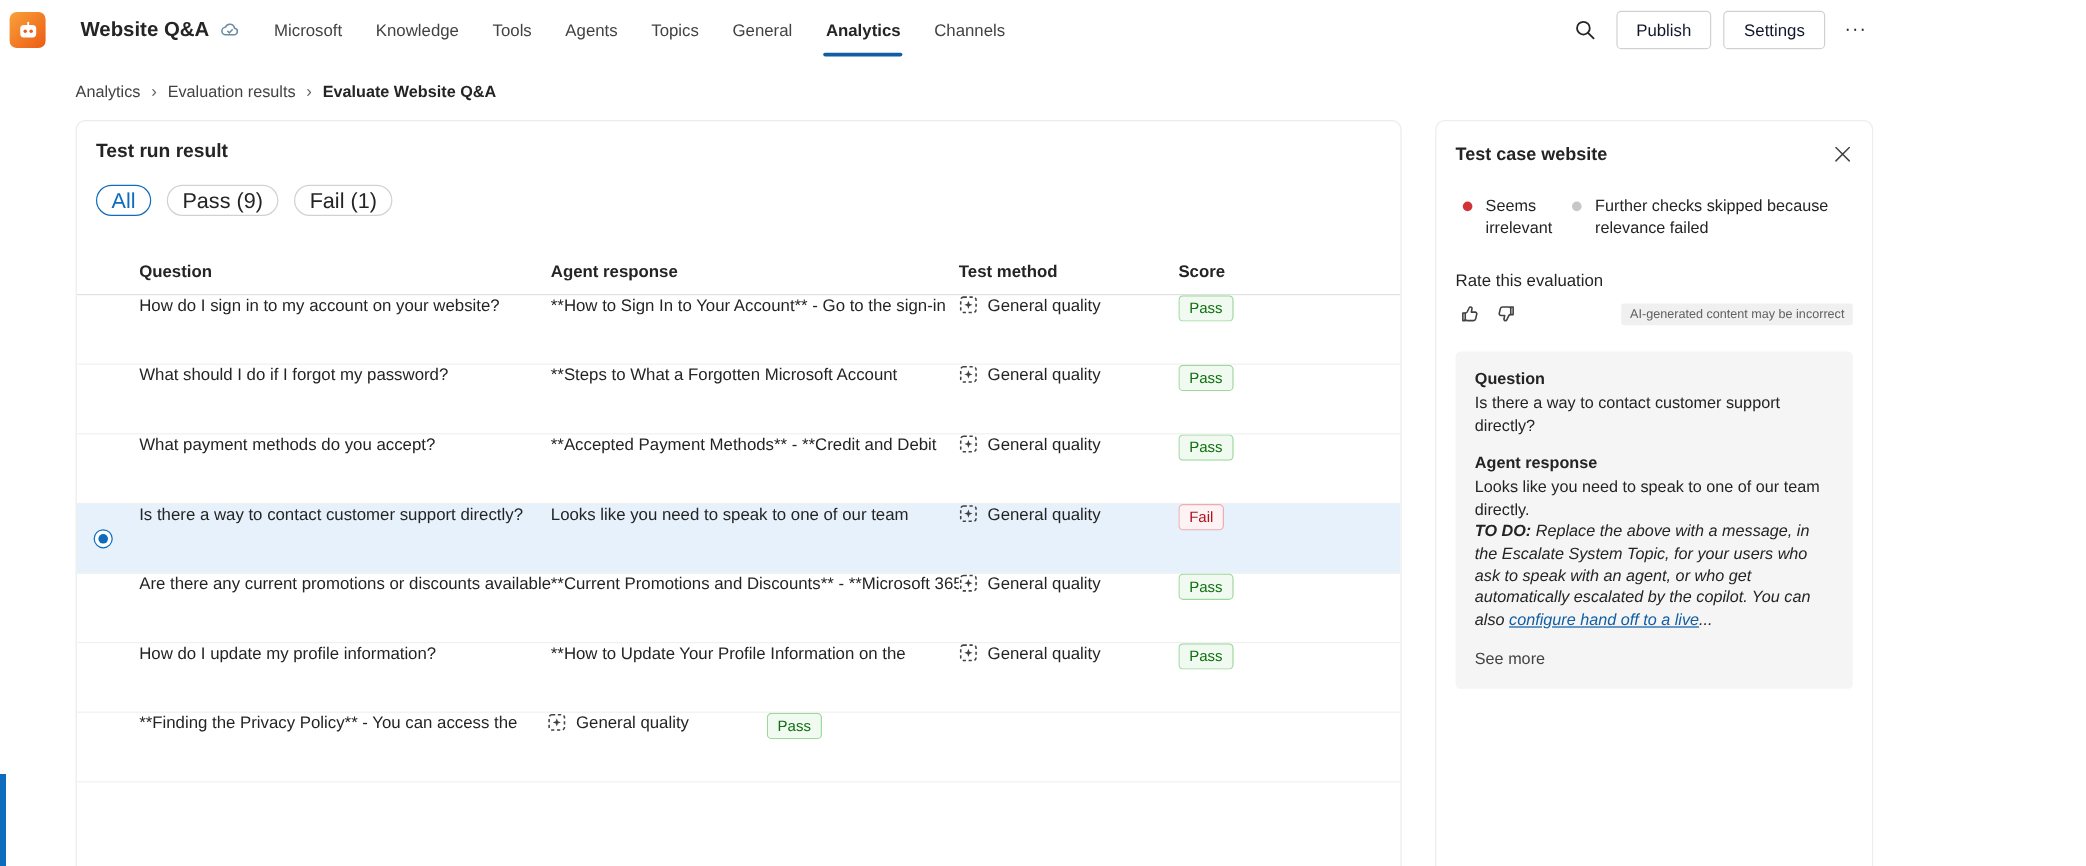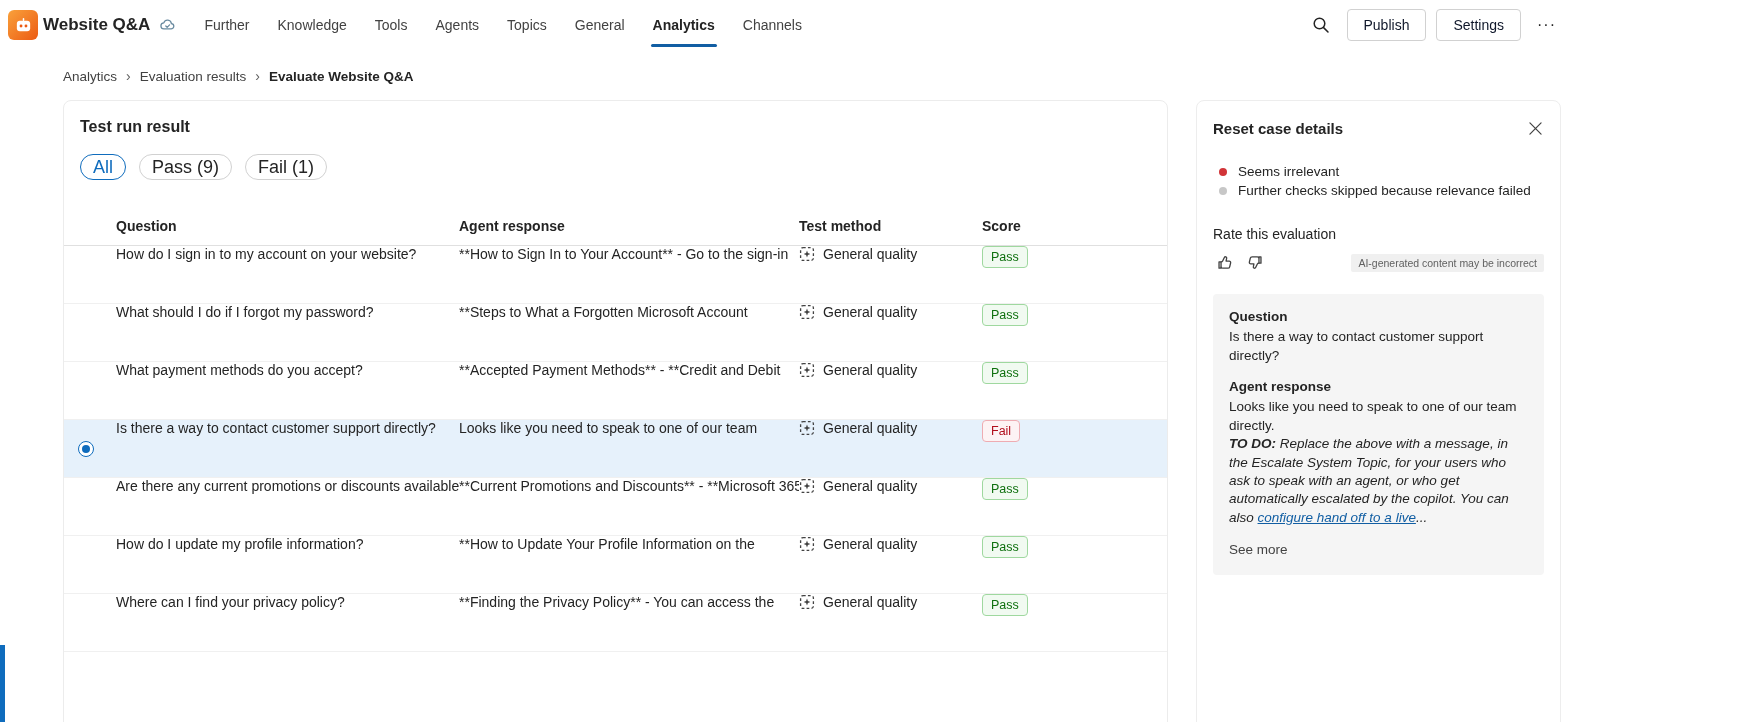--- a/index.html
+++ b/index.html
@@ -3,21 +3,21 @@
 <meta charset="utf-8">
 <style>
   * { margin:0; padding:0; box-sizing:border-box; }
   html,body { width:1738px; height:722px; overflow:hidden; background:#fff;
     font-family:"Liberation Sans","DejaVu Sans",sans-serif; color:#242424; }
 
   
   .topbar { position:absolute; top:0; left:0; right:0; height:50px; display:flex; align-items:center; background:#fff; }
   .logo { width:30px; height:30px; border-radius:6px; margin-left:8px; flex:none;
     background:linear-gradient(135deg,#f9a13b,#ec5b13); display:flex; align-items:center; justify-content:center; }
-  .app-title { margin-left:5px; font-size:17px; font-weight:700; white-space:nowrap; }
+  .app-title { margin-left:29px; font-size:17px; font-weight:700; white-space:nowrap; }
   .autosave { margin-left:9px; display:flex; align-items:center; }
   .nav { display:flex; margin-left:14px; height:50px; }
   .nav-item { padding:0 14px; line-height:50px; font-size:14px; color:#424242; cursor:pointer; position:relative; white-space:nowrap; }
   .nav-item.active { color:#242424; font-weight:600; }
   .nav-item.active::after { content:""; position:absolute; left:12px; right:12px; bottom:3px; height:3px; border-radius:2px; background:#115ea3; }
   .topbar-right { margin-left:auto; margin-right:176px; display:flex; align-items:center; gap:10px; }
   .icon-btn { width:32px; height:32px; display:flex; align-items:center; justify-content:center; cursor:pointer; border-radius:4px; background:transparent; border:none; }
   .btn { height:32px; padding:0 16px; border:1px solid #d1d1d1; border-radius:4px; background:#fff; font-size:14px;
     color:#0f172a; cursor:pointer; font-family:Liberation Sans, sans-serif; white-space:nowrap; }
   .more-btn { font-size:16px; letter-spacing:1px; color:#242424; padding:0 6px; background:none; border:none; cursor:pointer; }
@@ -57,21 +57,21 @@
   .badge.pass { background:#f1faf1; border:1px solid #9fd89f; color:#0e700e; }
   .badge.fail { background:#fdf3f4; border:1px solid #eeacb2; color:#b10e1c; }
 
   
   .details { position:absolute; left:1196px; top:100px; width:365px; height:660px; background:#fff;
     border:1px solid #ededed; border-radius:8px; }
   .details-header { display:flex; align-items:center; justify-content:space-between; padding:14px 12px 0 16px; }
   .details-title { font-size:15px; font-weight:700; }
   .close-btn { width:26px; height:26px; display:flex; align-items:center; justify-content:center; cursor:pointer;
     background:none; border:none; border-radius:4px; }
-  .status-list { margin:22px 16px 0 22px; display:flex; flex-direction:column; gap:1px; }
+  .status-list { margin:22px 16px 0 22px; display:flex; gap:1px; }
   .status-item { display:flex; align-items:flex-start; gap:11px; font-size:13.5px; line-height:18px; }
   .dot { width:8px; height:8px; border-radius:50%; margin-top:5px; flex:none; background:#ccc; }
   .rate-label { margin:26px 16px 0 16px; font-size:14px; }
   .rate-row { display:flex; align-items:center; margin:9px 16px 0 14px; }
   .thumb-btn { background:none; border:none; cursor:pointer; padding:2px 5px; display:flex; }
   .ai-chip { margin-left:auto; background:#f0f0f0; color:#616161; font-size:10.5px; padding:3px 7px; border-radius:2px; white-space:nowrap; }
   .detail-card { margin:20px 16px 0 16px; background:#f5f5f5; border-radius:4px; padding:14px 16px 16px; font-size:13.5px; line-height:1.36; }
   .detail-label { font-weight:700; margin-bottom:2px; }
   .detail-q { margin-bottom:13px; }
   .todo { font-style:italic; }
@@ -95,21 +95,21 @@
   </div>
   <div class="app-title">Website Q&amp;A</div>
   <span class="autosave">
     <svg width="17" height="17" viewBox="0 0 20 20" fill="none" stroke="#6a8ba0" stroke-width="1.5" stroke-linecap="round" stroke-linejoin="round">
       <path d="M6 14a3.6 3.6 0 0 1-.3-7.2 4.6 4.6 0 0 1 8.9 1A2.9 2.9 0 0 1 14 14z"></path>
       <path d="M8 10.6l1.6 1.6 2.8-3"></path>
     </svg>
   </span>
 
   <nav class="nav">
-    <span class="nav-item">Further</span>
+    <span class="nav-item">Microsoft</span>
     <span class="nav-item">Knowledge</span>
     <span class="nav-item">Tools</span>
     <span class="nav-item">Agents</span>
     <span class="nav-item">Topics</span>
     <span class="nav-item">General</span>
     <span class="nav-item active">Analytics</span>
     <span class="nav-item">Channels</span>
   </nav>
 
   <div class="topbar-right">
@@ -235,39 +235,38 @@
           <rect x="1.6" y="1.6" width="12.8" height="12.8" rx="2.4" fill="none" stroke="#424242" stroke-width="1.3" stroke-dasharray="2.7 2.2"></rect>
           <path d="M8 4.6l.9 2.5 2.5.9-2.5.9L8 11.4l-.9-2.5-2.5-.9 2.5-.9z" fill="#424242"></path>
         </svg>
       </span>
       <span>General quality</span>
     </div>
     <div class="c c-s"><span class="badge pass">Pass</span></div>
   </div>
       <div class="trow">
 
-    <div class="c c-q">Where can I find your privacy policy?</div>
     <div class="c c-r">**Finding the Privacy Policy** - You can access the</div>
     <div class="c c-m">
       <span class="m-icon">
         <svg width="16" height="16" viewBox="0 0 16 16">
           <rect x="1.6" y="1.6" width="12.8" height="12.8" rx="2.4" fill="none" stroke="#424242" stroke-width="1.3" stroke-dasharray="2.7 2.2"></rect>
           <path d="M8 4.6l.9 2.5 2.5.9-2.5.9L8 11.4l-.9-2.5-2.5-.9 2.5-.9z" fill="#424242"></path>
         </svg>
       </span>
       <span>General quality</span>
     </div>
     <div class="c c-s"><span class="badge pass">Pass</span></div>
   </div>
     </div>
 </section>
 
 <aside class="details">
   <div class="details-header">
-    <div class="details-title">Reset case details</div>
+    <div class="details-title">Test case website</div>
     <button class="close-btn" aria-label="Close">
       <svg width="13" height="13" viewBox="0 0 14 14" fill="none" stroke="#424242" stroke-width="1.3" stroke-linecap="round">
         <path d="M1 1l12 12M13 1L1 13"></path>
       </svg>
     </button>
   </div>
 
   <div class="status-list">
     <div class="status-item">
       <span class="dot" style="background: rgb(209, 52, 56);"></span>

